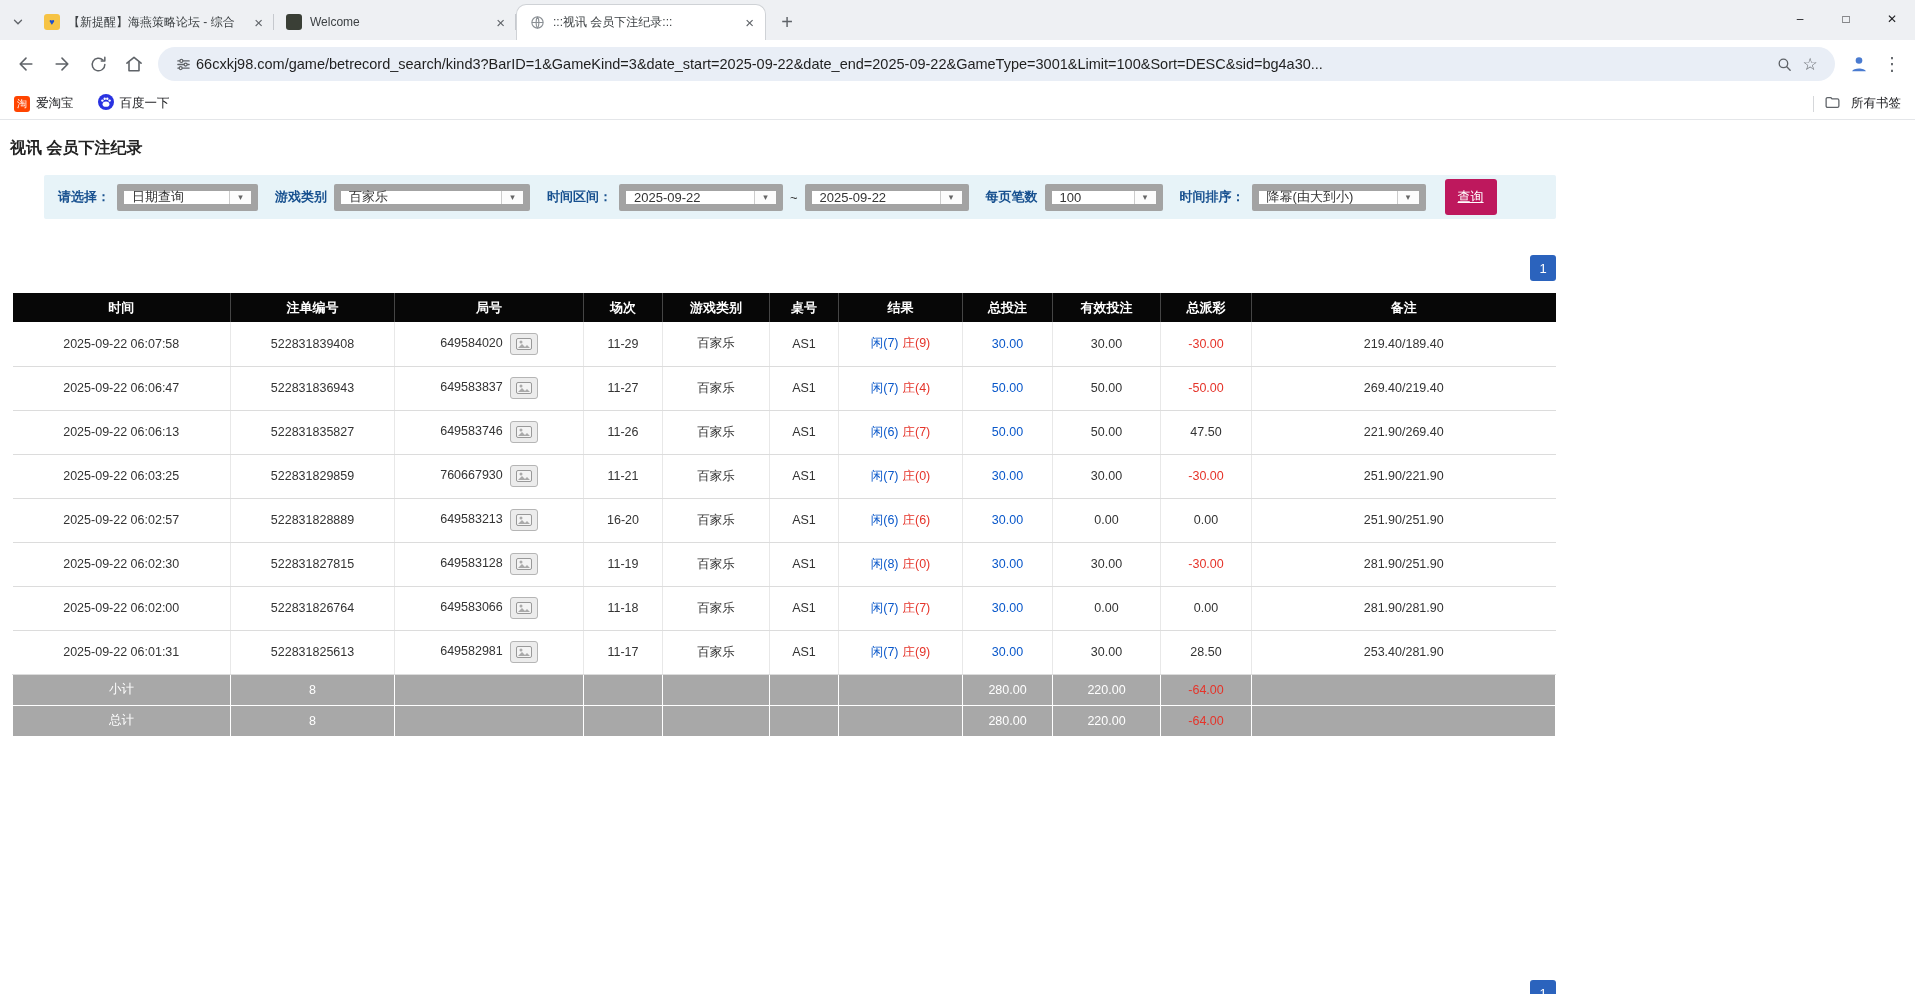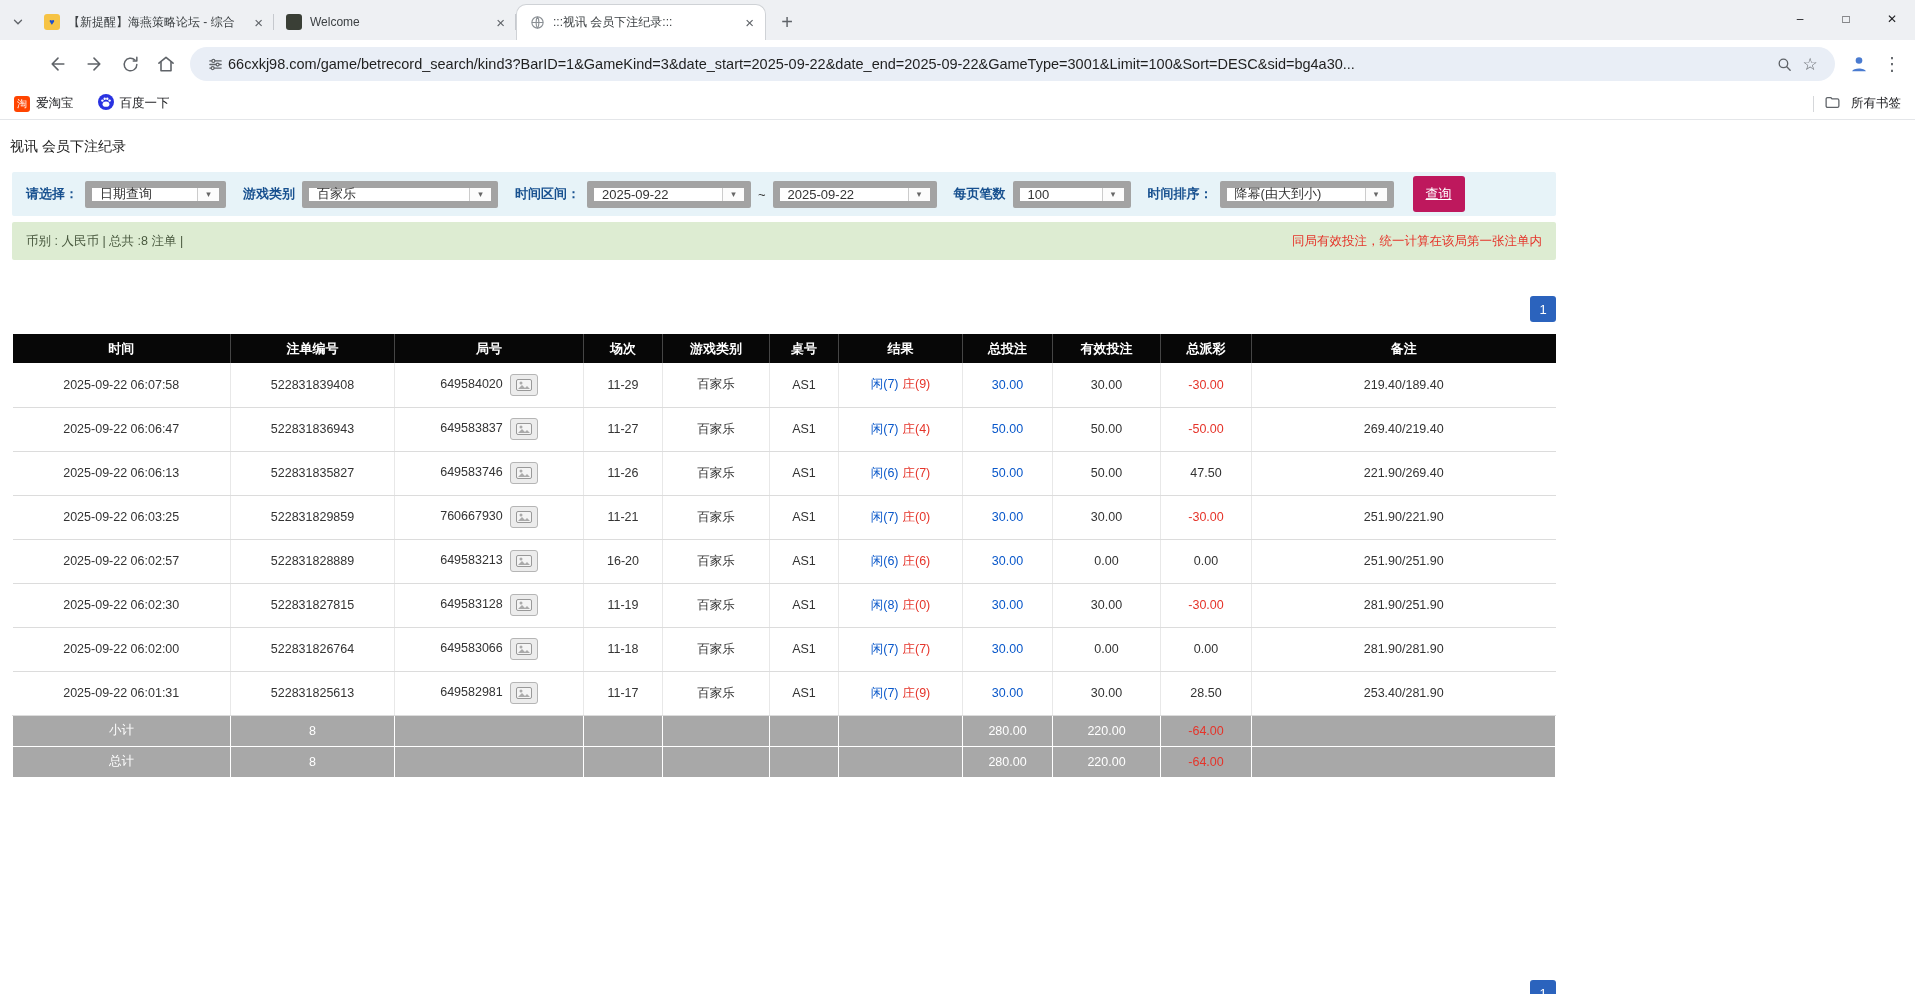--- a/index.html
+++ b/index.html
@@ -18,44 +18,44 @@
   .tab-title { flex:1; font-size:12px; color:#3c4043; white-space:nowrap; overflow:hidden; }
   .tab-close { font-size:15px; color:#5f6368; padding:0 3px; line-height:1; }
   .favicon { width:16px; height:16px; flex:0 0 16px; border-radius:3px; display:flex; align-items:center; justify-content:center; }
   .fav1 { background:#f6c344; color:#1a4fd0; font-size:9px; }
   .fav2 { background:#3a3f36; }
   .newtab-btn { width:30px; height:30px; margin:0 0 3px 6px; display:flex; align-items:center; justify-content:center;
     font-size:20px; color:#5f6368; }
   .win { position:absolute; right:0; top:0; height:38px; display:flex; }
   .win span { width:46px; display:flex; align-items:center; justify-content:center; font-size:12px; color:#202124; }
 
-  .toolbar { height:48px; background:#fff; display:flex; align-items:center; padding:0 8px;margin-left:32px; }
+  .toolbar { height:48px; background:#fff; display:flex; align-items:center; padding:0 8px; }
   .tbtn { width:36px; height:36px; border-radius:50%; display:flex; align-items:center; justify-content:center; flex:0 0 36px; }
   .omnibox { flex:1; height:34px; background:#e9eef6; border-radius:17px; margin:0 6px;
     display:flex; align-items:center; padding:0 12px; overflow:hidden; }
   .url-text { flex:1; font-size:14.5px; color:#1f1f1f; white-space:nowrap; overflow:hidden; }
   .omni-icon { flex:0 0 26px; display:flex; align-items:center; justify-content:center; }
   .star-glyph { font-size:17px; color:#5f6368; }
   .menu-dots { font-size:18px; color:#5f6368; width:30px; text-align:center; }
 
   .bookbar { height:32px; background:#fff; display:flex; align-items:center; padding:0 14px;
     font-size:12.5px; color:#202124; border-bottom:1px solid #e4e6e9; }
   .bm-item { display:flex; align-items:center; gap:6px; margin-right:24px; }
   .bm-ico-tb { width:16px; height:16px; border-radius:3px; background:#ff4400; color:#fff;
     font-size:10px; display:flex; align-items:center; justify-content:center; }
   .bm-right { margin-left:auto; display:flex; align-items:center; gap:10px; }
   .bm-sep { width:1px; height:16px; background:#d5d7da; }
 
   
   .page { height:874px; position:relative; overflow:hidden; background:#fff; }
-  .page-title { margin:18px 0 14px 10px; font-size:14px; font-weight:400; color:#222; }
+  .page-title { margin:18px 0 14px 10px; font-size:16px; font-weight:700; color:#222; }
   .content { margin:16px 0 0 12px; width:1544px; }
 
   .filterbar { height:44px; background:#e7f3f8; display:flex; align-items:center;
-    padding:0 14px; font-size:13px; gap:7px; border-radius:2px; }
+    padding:0 14px; font-size:13px; gap:7px; border-radius:2px;margin-left:32px; }
   .flabel { color:#17508f; font-weight:700; margin-left:10px; white-space:nowrap; }
   .flabel.first { margin-left:0; }
   .sel { display:inline-flex; height:27px; background:#fff; border:7px solid #a3a3a3; border-radius:2px; align-items:stretch; }
   .sel-text { display:flex; align-items:center; padding:0 8px; font-size:13px; color:#333; white-space:nowrap; }
   .sel-arrow { width:22px; display:flex; align-items:center; justify-content:center;
     border-left:1px solid #ccc; color:#666; font-size:9px; background:#fcfcfc; }
   .tilde { color:#333; }
   .btn-search { margin-left:12px; height:36px; padding:0 13px; background:#be185d; color:#fff;
     border:none; border-radius:3px; font-size:13px; cursor:pointer;text-decoration:underline; }
 
@@ -243,24 +243,20 @@
 
       <span class="flabel">时间排序：</span>
       <span class="sel">
         <span class="sel-text" style="width:138px">降幂(由大到小)</span>
         <span class="sel-arrow">▾</span>
       </span>
 
       <button class="btn-search">查询</button>
     </div>
 
-    <div class="summary">
-      <span class="summary-left">币别 : 人民币 | 总共 :8 注单 |</span>
-      <span class="summary-right">同局有效投注，统一计算在该局第一张注单内</span>
-    </div>
 
     <div class="pagerow">
       <span class="pagebtn">1</span>
     </div>
 
     <table>
       <colgroup>
         <col style="width:218px">
           <col style="width:164px">
           <col style="width:189px">

